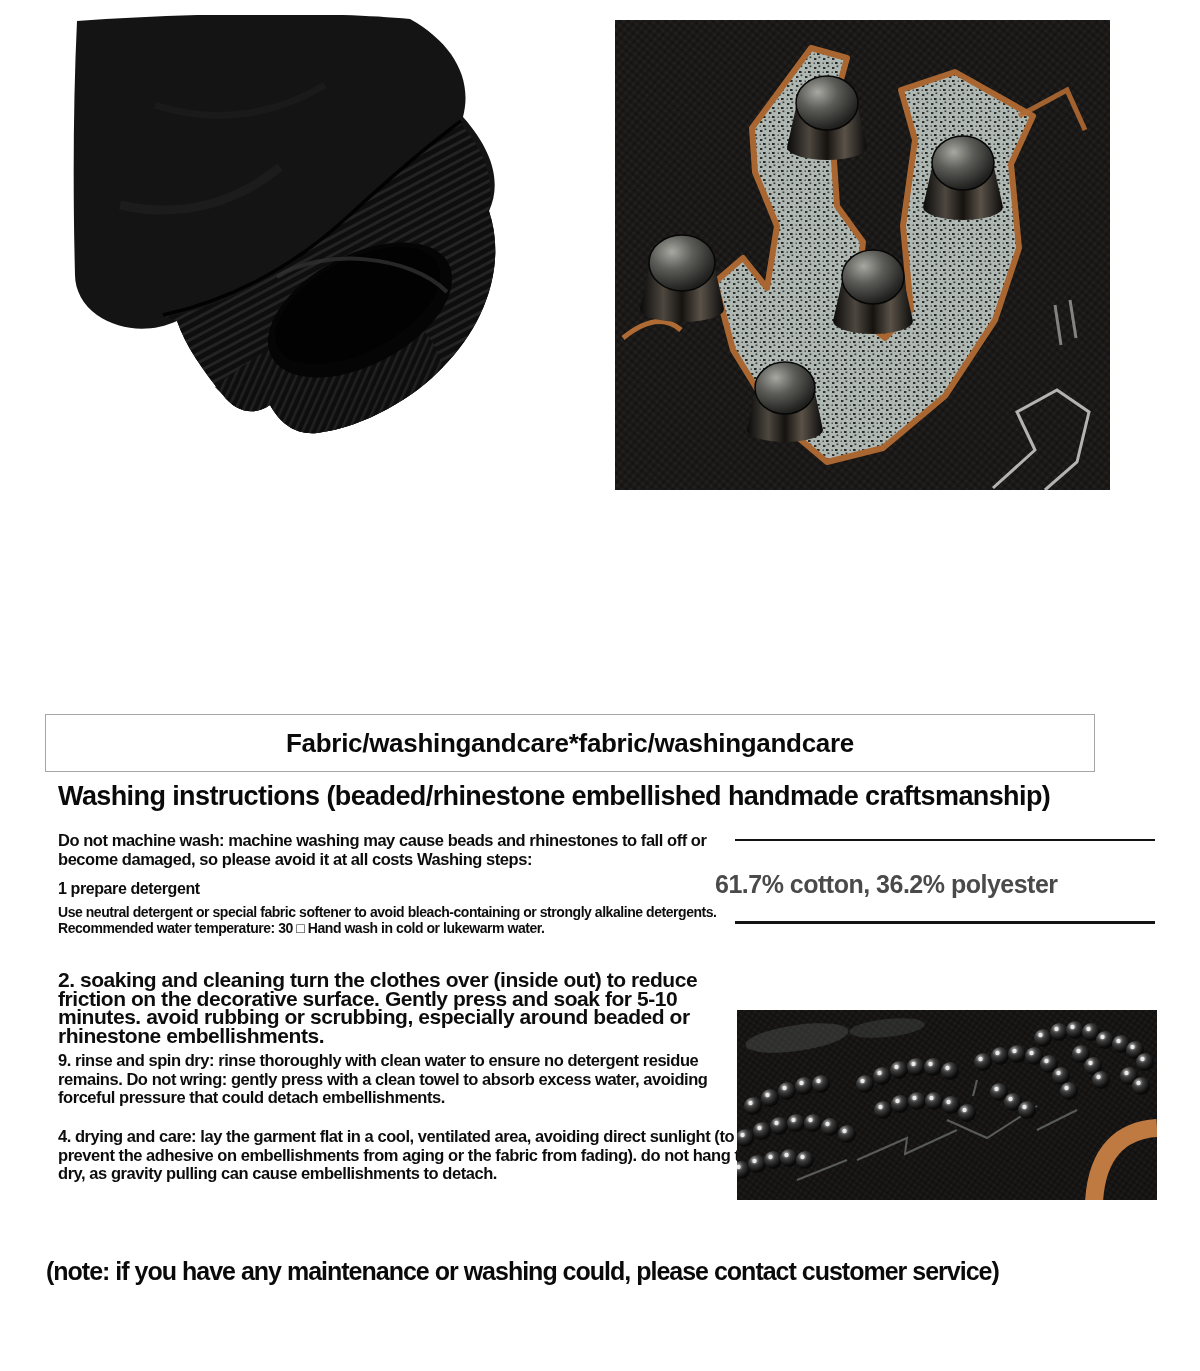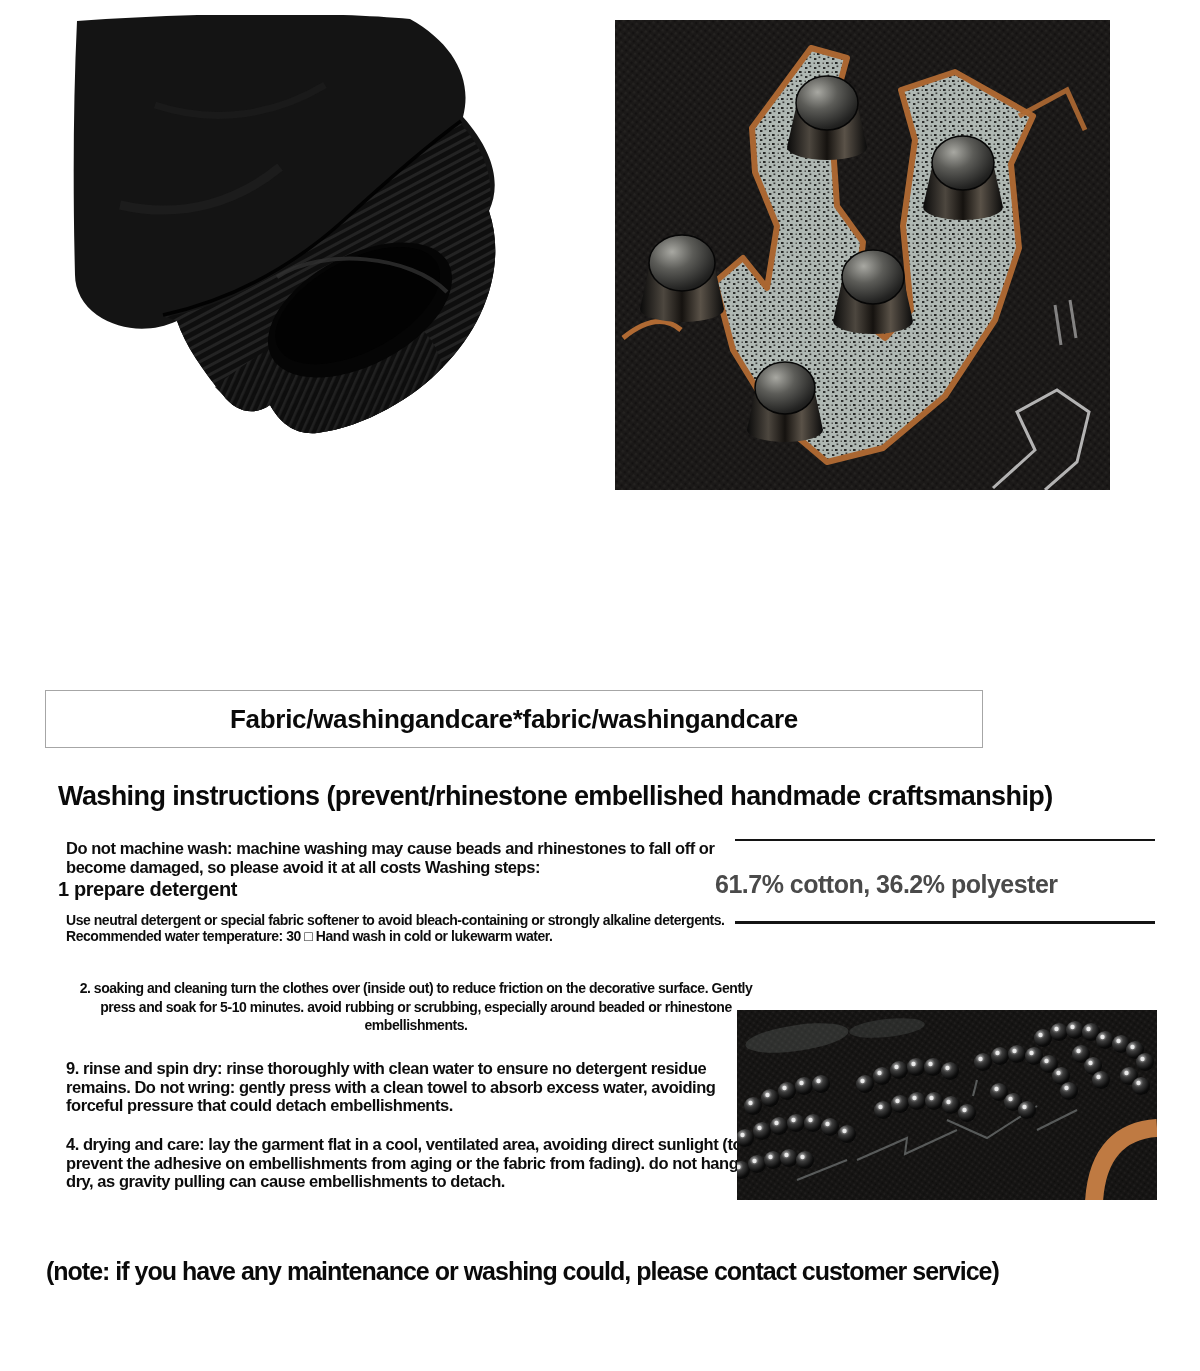--- a/index.html
+++ b/index.html
@@ -4,35 +4,35 @@
 <style>
   html,body{margin:0;padding:0;background:#ffffff;}
   #page{
     position:relative;width:1200px;height:1371px;background:#ffffff;overflow:hidden;
     font-family:"Liberation Sans","DejaVu Sans",sans-serif;color:#0d0d0d;
   }
   .abs{position:absolute;}
   .photo{display:block;}
   
   #title-box{
-    left:45px;top:690px;width:938px;height:58px;
+    left:45px;top:714px;width:1050px;height:58px;
     border:1px solid #a6a6a6;display:flex;align-items:center;justify-content:center;
     box-sizing:border-box;
   }
   #title-box .t{font-size:26px;font-weight:bold;letter-spacing:-0.3px;color:#0a0a0a;}
   
   #washing-heading{
     left:58px;top:780px;width:1100px;font-size:27px;line-height:32px;
     font-weight:bold;letter-spacing:-0.6px;color:#0a0a0a;white-space:nowrap;
   }
-  .para{font-weight:bold;color:#0d0d0d;letter-spacing:-0.45px;margin:8px;}
+  .para{font-weight:bold;color:#0d0d0d;letter-spacing:-0.45px;margin:0;}
   #p-intro{left:58px;top:831px;width:700px;font-size:16.5px;line-height:18.5px;}
-  #step1-title{left:58px;top:877px;width:500px;font-size:20px;line-height:24px;letter-spacing:-0.4px;margin:0;font-weight:bold;}
+  #step1-title{left:58px;top:877px;width:500px;font-size:16px;line-height:24px;letter-spacing:-0.4px;margin:0;font-weight:bold;}
   #step1-body{left:58px;top:905px;width:690px;font-size:14px;line-height:15.8px;}
-  #p-step2{left:58px;top:971px;width:700px;font-size:14px;line-height:18.5px;text-align:center;}
+  #p-step2{left:58px;top:971px;width:700px;font-size:21px;line-height:18.5px;}
   #p-step3{left:58px;top:1051px;width:700px;font-size:16.5px;line-height:18.5px;}
   #p-step4{left:58px;top:1127px;width:712px;font-size:16.5px;line-height:18.5px;}
   
   #rule-top{left:735px;top:839px;width:420px;height:2px;background:#141414;}
   #rule-bottom{left:735px;top:921px;width:420px;height:3px;background:#141414;}
   #composition{
     left:715px;top:869px;width:440px;font-size:25px;line-height:30px;
     font-weight:bold;letter-spacing:-0.5px;color:#4a4a4a;white-space:nowrap;
   }
   
@@ -142,21 +142,21 @@
         <path d="M-29,0 L-38,42 A38,12 0 0 0 38,42 L29,0 Z" fill="url(#studBody)"></path>
         <ellipse cx="0" cy="0" rx="30" ry="26" fill="url(#studTop)" stroke="#060606" stroke-width="1.5"></ellipse>
       </g>
     </g>
   </svg>
 
   <div id="title-box" class="abs">
     <span class="t">Fabric/washingandcare*fabric/washingandcare</span>
   </div>
 
-  <div id="washing-heading" class="abs">Washing instructions (prevent/rhinestone embellished handmade craftsmanship)</div>
+  <div id="washing-heading" class="abs">Washing instructions (beaded/rhinestone embellished handmade craftsmanship)</div>
 
   <p id="p-intro" class="abs para">Do not machine wash: machine washing may cause beads and rhinestones to fall off or become damaged, so please avoid it at all costs Washing steps:</p>
   <h3 id="step1-title" class="abs">1 prepare detergent</h3>
   <p id="step1-body" class="abs para">Use neutral detergent or special fabric softener to avoid bleach-containing or strongly alkaline detergents. Recommended water temperature: 30 □ Hand wash in cold or lukewarm water.</p>
   <p id="p-step2" class="abs para">2. soaking and cleaning turn the clothes over (inside out) to reduce friction on the decorative surface. Gently press and soak for 5-10 minutes. avoid rubbing or scrubbing, especially around beaded or rhinestone embellishments.</p>
   <p id="p-step3" class="abs para">9. rinse and spin dry: rinse thoroughly with clean water to ensure no detergent residue remains. Do not wring: gently press with a clean towel to absorb excess water, avoiding forceful pressure that could detach embellishments.</p>
   <p id="p-step4" class="abs para">4. drying and care: lay the garment flat in a cool, ventilated area, avoiding direct sunlight (to prevent the adhesive on embellishments from aging or the fabric from fading). do not hang to dry, as gravity pulling can cause embellishments to detach.</p>
 
   <div id="rule-top" class="abs"></div>
   <div id="composition" class="abs">61.7% cotton, 36.2% polyester</div>

